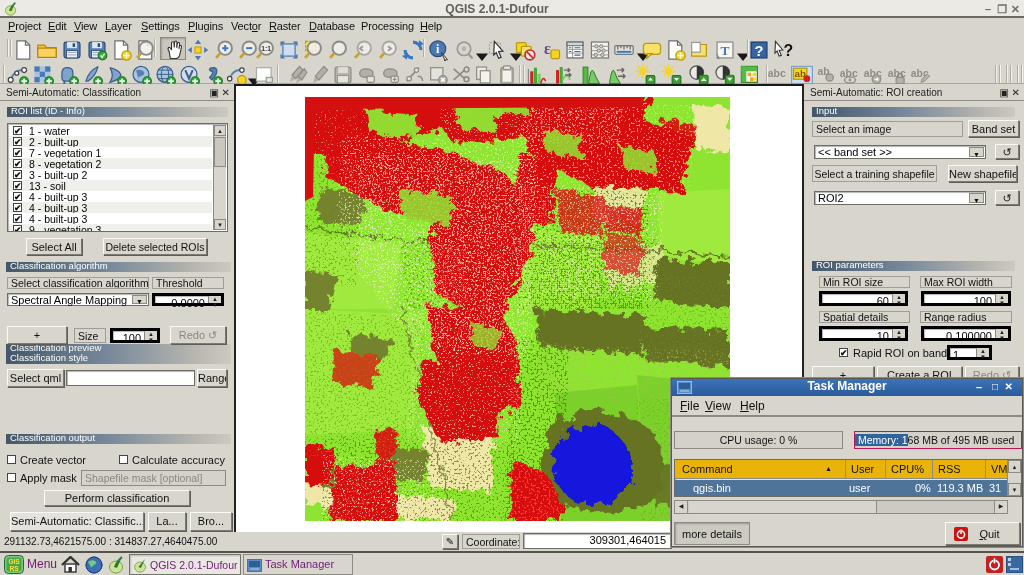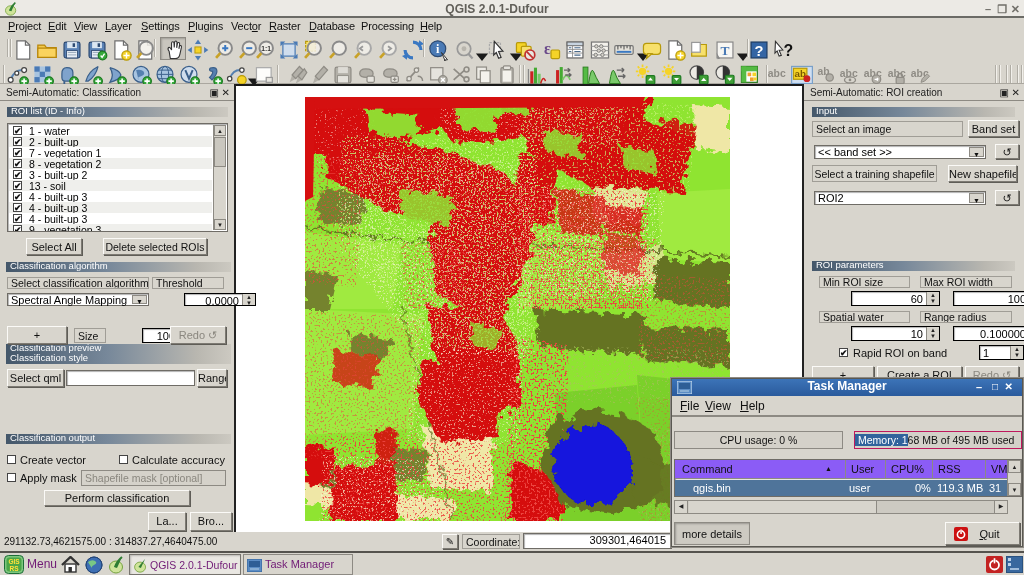--- a/index.html
+++ b/index.html
@@ -28,21 +28,21 @@
 #ldock { left:0; top:84px; width:236px; height:448px; border-right:2px solid #222; }
 #rdock { left:802px; top:84px; width:222px; height:448px; border-left:2px solid #222; }
 .docktitle { position:absolute; left:6px; top:3px; font-size:10px; color:#1c1c1c; }
 .dockbtns { position:absolute; right:4px; top:3px; font-size:10px; color:#222; }
 .dtsep { position:absolute; left:0; right:0; top:16px; border-top:1px solid #8d8a83; }
 .hdr { position:absolute; height:10px; background:linear-gradient(90deg,#44576a 0%,#77889a 45%,#b9b7b0 85%,#ccc9c1); color:#fff; font-size:9.5px; line-height:10px; padding-left:4px; overflow:hidden; }
 .hdr b { font-weight:normal; position:relative; top:-1px; }
 .btn { position:absolute; background:#d8d5cd; border:1px solid #7d7a73; border-top-color:#fbfaf7; border-left-color:#fbfaf7; box-shadow:1px 1px 0 #5f5d57; font-size:11px; color:#111; text-align:center; white-space:nowrap; overflow:hidden; }
 .lbox { position:absolute; background:#d8d5cd; border:1px solid #a09d96; font-size:10.5px; color:#111; padding-left:3px; overflow:hidden; white-space:nowrap; }
 .field { position:absolute; background:#fff; border:1px solid #6f6c66; box-shadow:inset 1px 1px 1px rgba(0,0,0,.3); font-size:11px; color:#000; padding-left:3px; white-space:nowrap; overflow:hidden; }
-.spin { position:absolute; background:#fff; border:1px solid #000000; box-shadow:inset 1px 1px 1px rgba(0,0,0,.3); font-size:11px; color:#000;margin-left:32px; }
+.spin { position:absolute; background:#fff; border:3px solid #000000; box-shadow:inset 1px 1px 1px rgba(0,0,0,.3); font-size:11px; color:#000; }
 .spin .v { position:absolute; right:16px; top:1px; }
 .spin .arr { position:absolute; right:0; top:0; bottom:0; width:13px; background:#d8d5cd; border-left:1px solid #8d8a83; font-size:6px; line-height:6px; text-align:center; color:#222; }
 .combo { position:absolute; background:#fff; border:1px solid #6f6c66; box-shadow:inset 1px 1px 1px rgba(0,0,0,.3); font-size:11px; color:#000; padding-left:3px; white-space:nowrap; }
 .combo .drop { position:absolute; right:1px; top:1px; bottom:1px; width:15px; background:#d8d5cd; border:1px solid #8d8a83; text-align:center; font-size:7px; color:#111; }
 .cb { position:absolute; width:9px; height:9px; background:#fff; border:1px solid #444; font-size:9px; line-height:8px; font-weight:bold; color:#111; text-align:center; }
 .cblab { position:absolute; font-size:11px; color:#111; }
 .roirow { position:absolute; left:1px; right:15px; height:11px; font-size:10.5px; }
 .roirow .rt { position:absolute; left:20px; top:0; color:#000; }
 .roirow .cb { width:9px; height:9px; }
 
@@ -690,20 +690,21 @@
     <div class="btn" style="left:197px; top:285px; width:30px; height:18px; line-height:17px;">Range</div>
     <div class="hdr" style="left:6px; top:350px; width:225px;"><b>Classification output</b></div>
     <span class="cb" style="left:7px; top:371px;"></span>
       <span class="cblab" style="left:20px; top:370px;">Create vector</span>
     <span class="cb" style="left:119px; top:371px;"></span>
       <span class="cblab" style="left:132px; top:370px;">Calculate accuracy</span>
     <span class="cb" style="left:7px; top:389px;"></span>
       <span class="cblab" style="left:20px; top:388px;">Apply mask</span>
     <div class="lbox" style="left:81px; top:386px; width:145px; height:16px; line-height:15px; color:#8a877f; border:1px solid #8d8a83; background:#d5d2ca;">Shapefile mask [optional]</div>
     <div class="btn" style="left:44px; top:406px; width:146px; height:16px; line-height:15px;">Perform classification</div>
+    <div class="btn" style="left:10px; top:428px; width:134px; height:19px; line-height:17px; background:#e4e2dc;">Semi-Automatic: Classific...</div>
     <div class="btn" style="left:148px; top:428px; width:38px; height:19px; line-height:17px;">La...</div>
     <div class="btn" style="left:190px; top:428px; width:42px; height:19px; line-height:17px;">Bro...</div>
   </div>
   <div id="rdock" class="abs dock">
     <span class="docktitle">Semi-Automatic: ROI creation</span>
     <span class="dockbtns">▣ ✕</span>
     <div class="dtsep"></div>
     <div class="hdr" style="left:8px; top:23px; width:203px;"><b>Input</b></div>
     <div class="lbox" style="left:8px; top:37px; width:151px; height:16px; line-height:15px;">Select an image</div>
     <div class="btn" style="left:164px; top:36px; width:51px; height:17px; line-height:16px;">Band set</div>
@@ -717,21 +718,21 @@
     <div class="lbox" style="left:15px; top:192px; width:91px; height:12px; line-height:11px;">Min ROI size</div>
     <div class="lbox" style="left:116px; top:192px; width:92px; height:12px; line-height:11px;">Max ROI width</div>
     <div class="spin" style="left:15px; top:207px; width:89px; height:15px;">
         <span class="v">60</span>
         <span class="arr">▲<br>▼</span>
       </div>
     <div class="spin" style="left:117px; top:207px; width:90px; height:15px;">
         <span class="v">100</span>
         <span class="arr">▲<br>▼</span>
       </div>
-    <div class="lbox" style="left:15px; top:227px; width:91px; height:12px; line-height:11px;">Spatial water</div>
+    <div class="lbox" style="left:15px; top:227px; width:91px; height:12px; line-height:11px;">Spatial details</div>
     <div class="lbox" style="left:116px; top:227px; width:92px; height:12px; line-height:11px;">Range radius</div>
     <div class="spin" style="left:15px; top:242px; width:89px; height:15px;">
         <span class="v">10</span>
         <span class="arr">▲<br>▼</span>
       </div>
     <div class="spin" style="left:117px; top:242px; width:90px; height:15px;">
         <span class="v">0.100000</span>
         <span class="arr">▲<br>▼</span>
       </div>
     <span class="cb" style="left:35px; top:264px;">✔</span>
@@ -763,21 +764,21 @@
     <span class="abs" style="right:24px; top:2px; color:#fff; font-weight:bold; font-size:10px;">□</span>
     <span class="abs" style="right:9px; top:2px; color:#fff; font-weight:bold; font-size:10px;">✕</span>
     <div id="tmmenu">
       <span class="abs" style="left:8px; top:3px;"><u>F</u>ile</span>
       <span class="abs" style="left:33px; top:3px;"><u>V</u>iew</span>
       <span class="abs" style="left:68px; top:3px;"><u>H</u>elp</span>
     </div>
     <div class="lbox" style="left:2px; top:52px; width:169px; height:18px; line-height:17px; text-align:center; padding:0; background:#d4d1c9; border:1px solid #8d8a83;">CPU usage: 0 %</div>
     <div class="lbox" style="left:182px; top:52px; width:168px; height:18px; line-height:17px; padding:0; background:#d4d1c9; border:1px solid #be185d;"><span style="background:#31639c; color:#fff; padding-left:3px;">Memory: 1</span>68 MB of 495 MB used</div>
     <div class="field" style="left:2px; top:80px; width:348px; height:38px; padding:0; background:#e8e6e1;">
-      <div class="abs" style="left:0; top:0; width:333px; height:19px; background:#8b5cf6; border-bottom:1px solid #8d8a83; font-size:11px; color:#111;">
+      <div class="abs" style="left:0; top:0; width:333px; height:19px; background:#eab308; border-bottom:1px solid #8d8a83; font-size:11px; color:#111;">
         <span class="abs" style="left:7px; top:3px;">Command</span>
         <span class="abs" style="left:150px; top:5px; font-size:7px;">▲</span>
         <span class="abs" style="left:176px; top:3px;">User</span>
         <span class="abs" style="left:216px; top:3px;">CPU%</span>
         <span class="abs" style="left:263px; top:3px;">RSS</span>
         <span class="abs" style="left:316px; top:3px;">VM-</span>
         <div class="abs" style="left:170px; top:0; bottom:0; border-left:1px solid #8d8a83;"></div>
         <div class="abs" style="left:210px; top:0; bottom:0; border-left:1px solid #8d8a83;"></div>
         <div class="abs" style="left:257px; top:0; bottom:0; border-left:1px solid #8d8a83;"></div>
         <div class="abs" style="left:310px; top:0; bottom:0; border-left:1px solid #8d8a83;"></div>

